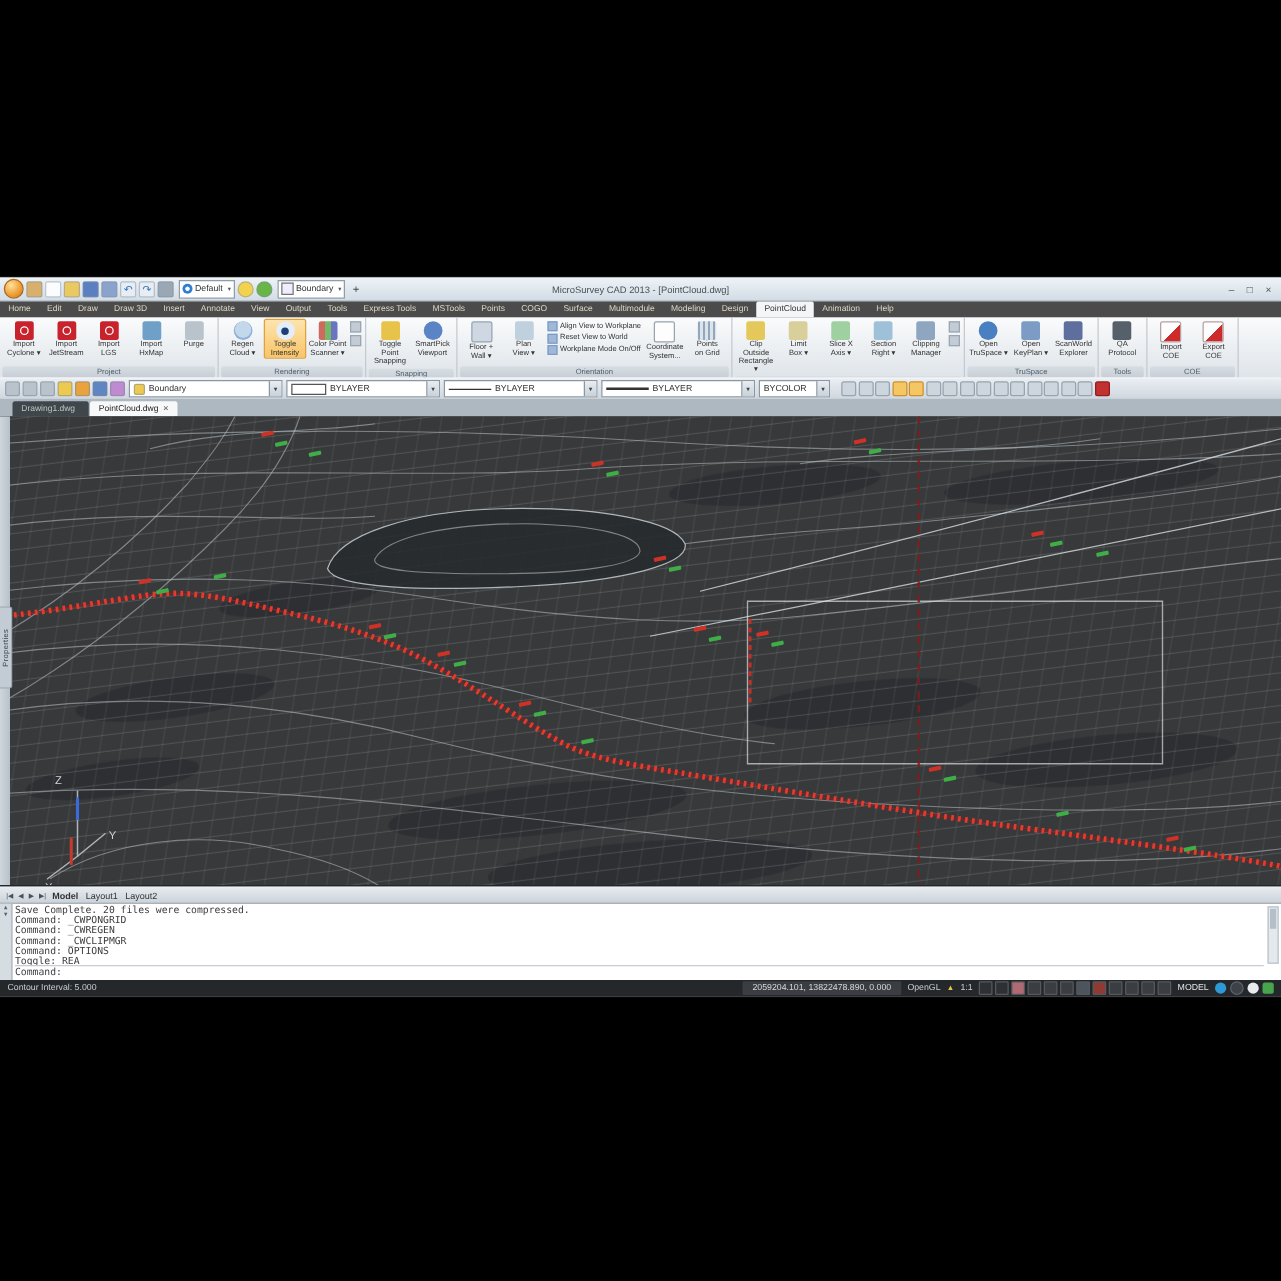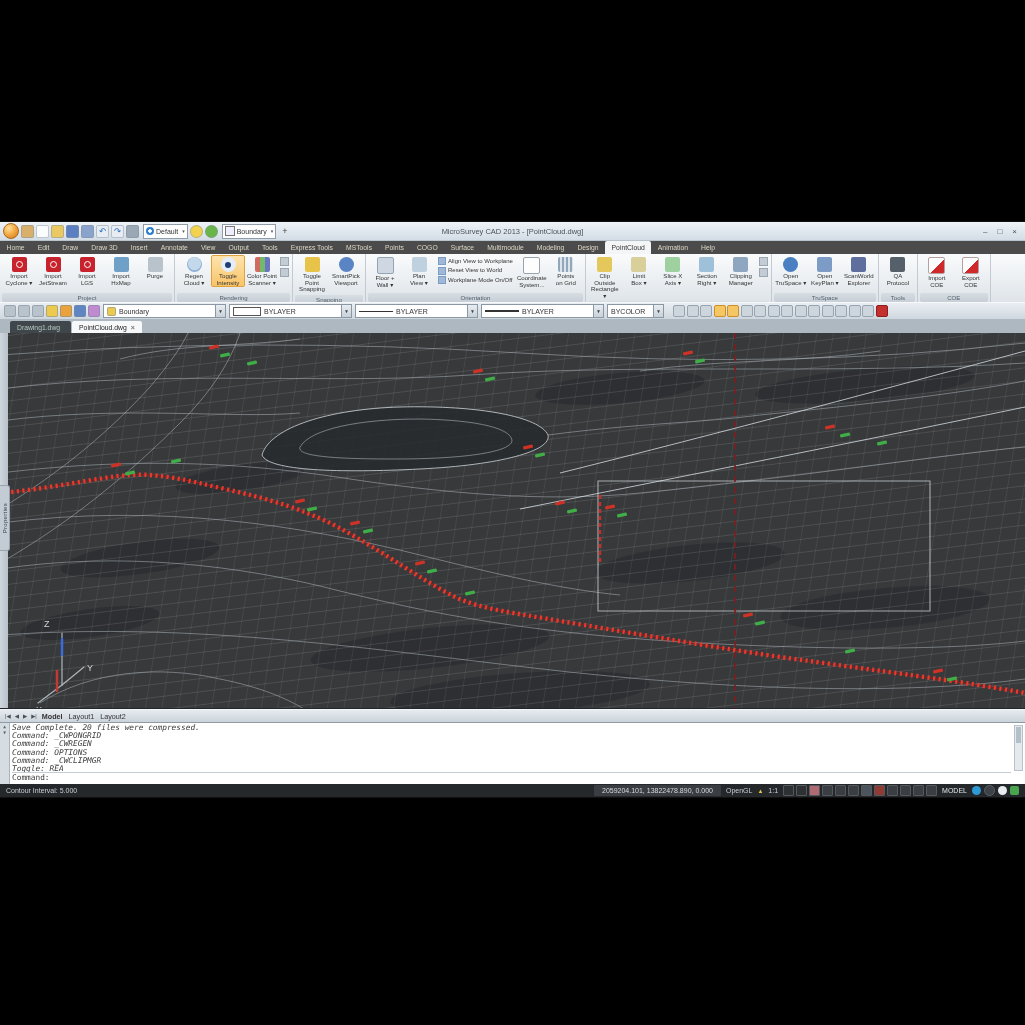--- a/index.html
+++ b/index.html
@@ -91,21 +91,21 @@
   .layoutbar{height:12px;background:linear-gradient(#e6ebf0,#cbd3da);display:flex;align-items:center;gap:4px;padding-left:4px;font-size:7.2px;color:#333;border-top:1px solid #f4f6f8;}
   .nbtn{font-size:5.5px;color:#4a5158;padding:0 1px;font-weight:normal;}
   .ltabs{display:flex;gap:6px;align-items:center;}
   .ltab{color:#333;}
   .ltab.cur{font-weight:bold;}
 
   
   .cmdwin{height:61px;background:#fff;position:relative;border-top:1px solid #8f9aa4;font-family:"DejaVu Sans Mono",monospace;}
   .cgut{position:absolute;left:0;top:0;bottom:0;width:9px;background:#d5dce2;border-right:1px solid #aab4bd;display:flex;flex-direction:column;align-items:center;padding-top:1px;gap:1px;}
   .cgut b{font-size:4.5px;color:#55606a;line-height:5px;}
-  .clines{position:absolute;left:12px;top:1px;right:28px;font-style:italic;}
+  .clines{position:absolute;left:12px;top:1px;right:28px;}
   .cline{font-size:7.8px;line-height:8.2px;color:#3c3c3c;white-space:pre;}
   .cprompt{position:absolute;left:12px;bottom:1px;right:14px;border-top:1px solid #c6ccd2;font-size:7.8px;line-height:10px;color:#3c3c3c;}
   .cscroll{position:absolute;right:2px;top:2px;bottom:13px;width:7px;background:#e4e9ed;border:1px solid #b9c2ca;}
   .cscroll::after{content:"";position:absolute;left:1px;right:1px;top:1px;height:16px;background:#b4bfc8;}
 
   
   .statusbar{height:13px;background:#25282b;display:flex;align-items:center;gap:5px;padding:0 6px;font-size:7px;color:#c9ced3;}
   .scoords{margin-left:auto;background:#3a3e42;padding:0 8px;line-height:11px;border-radius:1px;color:#d6dade;}
   .swarn{color:#e6c84a;font-size:6px;}
   .stoggles{display:inline-flex;gap:2px;}
@@ -657,22 +657,22 @@
   <div class="cmdwin">
     <div class="cgut">
       <b>▲</b>
       <b>▼</b>
     </div>
     <div class="clines">
 
     <div class="cline">Save Complete. 20 files were compressed.</div>
         <div class="cline">Command: _CWPONGRID</div>
         <div class="cline">Command: _CWREGEN</div>
+        <div class="cline">Command: _CWCLIPMGR</div>
         <div class="cline">Command: OPTIONS</div>
-        <div class="cline">Command: _CWCLIPMGR</div>
         <div class="cline">Toggle: REA</div>
       </div>
     <div class="cprompt">Command:</div>
     <div class="cscroll"></div>
   </div>
 
   <div class="statusbar">
     <span>Contour Interval: 5.000</span>
     <span class="scoords">2059204.101, 13822478.890, 0.000</span>
     <span>OpenGL</span>

